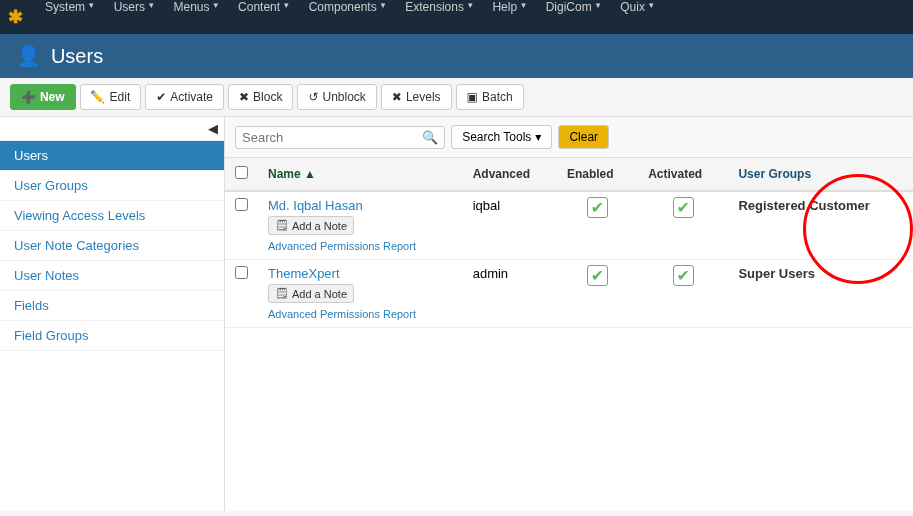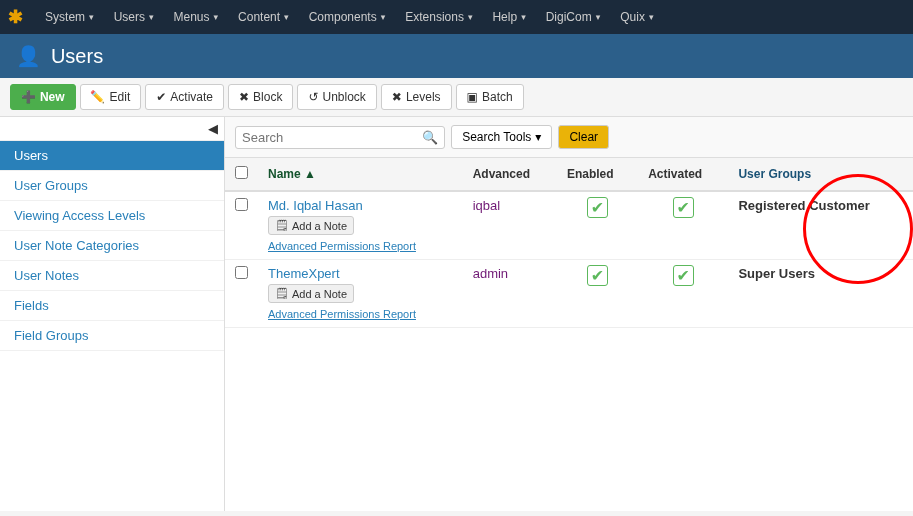--- a/index.html
+++ b/index.html
@@ -18,21 +18,20 @@
       font-size: 18px;
       font-weight: bold;
       margin-right: 12px;
     }
     .top-nav .nav-item {
       color: #ccc;
       font-size: 12px;
       padding: 0 10px;
       height: 34px;
       display: flex;
-      align-items: center;
       cursor: pointer;
       white-space: nowrap;
     }
     .top-nav .nav-item .arrow { margin-left: 4px; font-size: 9px; }
 
     
     .page-header {
       background: #2c5f8a;
       color: #fff;
       padding: 10px 16px;
@@ -195,31 +194,30 @@
       border-radius: 3px;
       padding: 2px 6px;
       font-size: 11px;
       cursor: pointer;
       margin-bottom: 3px;
     }
     .adv-perm-link {
       color: #2980b9;
       font-size: 11px;
       cursor: pointer;
-      text-decoration: underline;
     }
     .check-icon {
       color: #5cb85c;
       font-size: 16px;
       border: 1px solid #5cb85c;
       border-radius: 3px;
       padding: 1px 3px;
     }
     .text-center { text-align: center; }
-    .col-username { color: #701a75; }
+    .col-username { color: #000000; }
     .col-usergroups { font-weight: bold; color: #333; }
 
     
     .table-wrapper {
       position: relative;
     }
     .circle-annotation {
       position: absolute;
       top: 16px;
       right: 0px;

